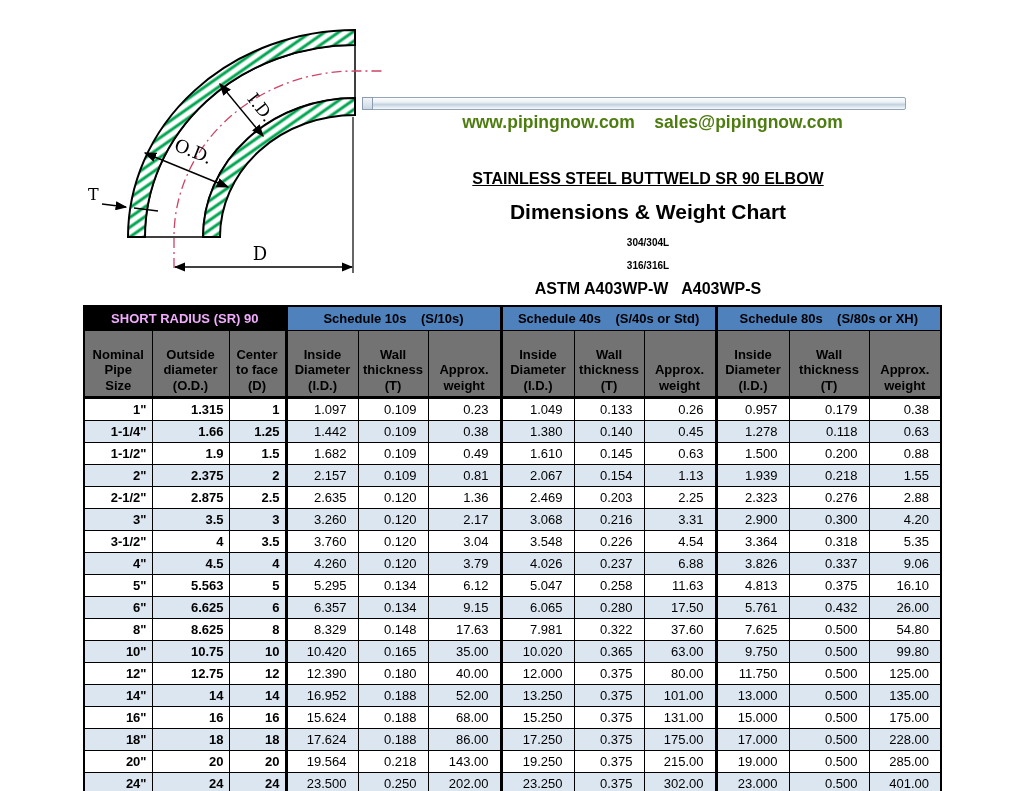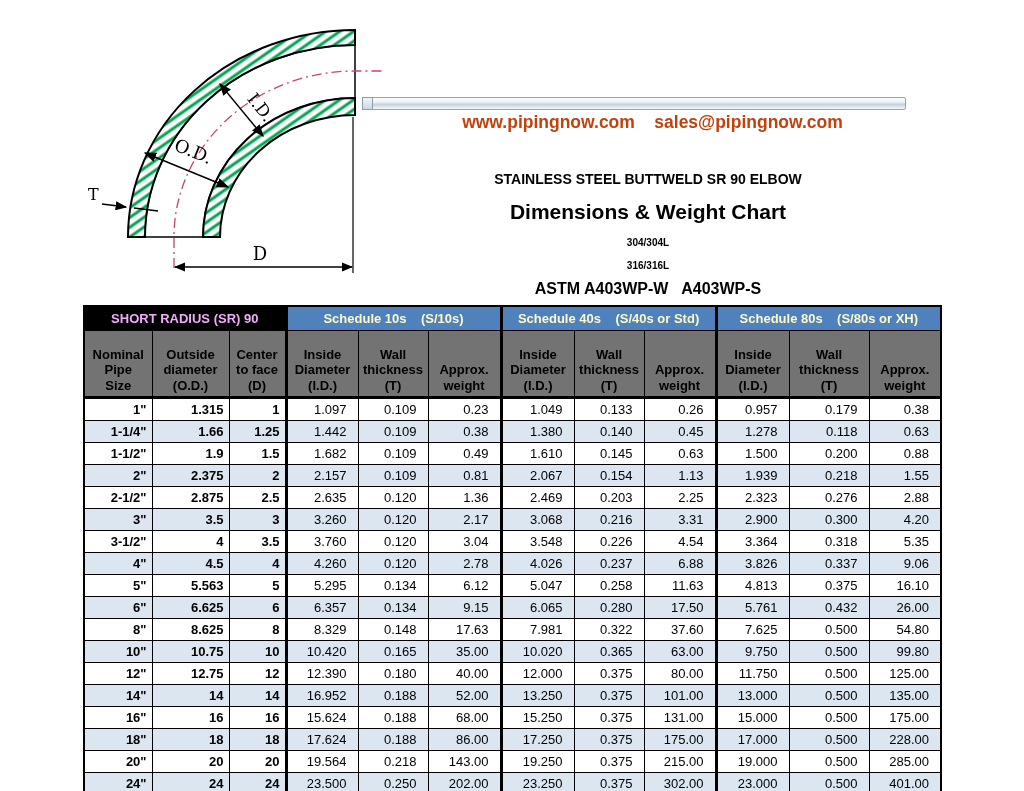--- a/index.html
+++ b/index.html
@@ -10,40 +10,40 @@
   .logo-text{position:absolute;left:380px;top:18px;width:545px;text-align:center;
              font-family:"DejaVu Serif",serif;font-weight:bold;font-size:59px;line-height:66px;
              color:#2a5d94;letter-spacing:1px;white-space:nowrap;}
   .pipe-bar{position:absolute;left:362px;top:97px;width:542px;height:11px;
             border:1px solid #93a5b6;border-radius:2px;
             background:linear-gradient(#fbfdfe 0%,#eff3f7 35%,#c3d2e0 60%,#e4ebf1 85%,#f6f8fa 100%);}
   .pipe-bar-cap{position:absolute;left:-1px;top:-1px;width:9px;height:11px;
             border:1px solid #8a9cae;background:linear-gradient(#f2f5f8,#ccd8e3);}
   .links-row{position:absolute;left:380px;top:112px;width:545px;text-align:center;
              font-size:17.5px;font-weight:bold;color:#1b1bd3;white-space:pre;}
-  .links-row a{color:#c2410c;text-decoration:none;}
+  .links-row a{color:#4d7c0f;text-decoration:none;}
 
   
   .title-block{position:absolute;left:328px;top:166px;width:640px;text-align:center;color:#000;}
-  .title-main{font-size:14px;font-weight:bold;line-height:26px;margin-bottom:7px;white-space:nowrap;}
+  .title-main{font-size:16px;font-weight:bold;line-height:26px;margin-bottom:7px;white-space:nowrap;text-decoration:underline;}
   .title-sub{font-size:21px;font-weight:bold;line-height:26px;margin-bottom:6px;}
   .title-grade{font-size:10px;font-weight:bold;line-height:23px;}
   .title-astm{font-size:16px;font-weight:bold;line-height:24px;white-space:pre;}
 
   
   .diagram{position:absolute;left:60px;top:10px;width:330px;height:290px;}
   .diagram text{font-family:"DejaVu Serif",serif;fill:#000;}
 
   
   .tbl-wrap{position:absolute;left:83px;top:305px;}
   table.dim{border-collapse:collapse;table-layout:fixed;width:857px;border:2px solid #000;}
   table.dim th,table.dim td{border:1px solid #000;overflow:hidden;white-space:nowrap;}
   tr.grp-row th{height:21px;font-size:13px;font-weight:bold;text-align:center;white-space:pre;}
   th.sr90{background:#000000;color:#f0abfc;}
-  th.sched{background:#4f81bd;color:#fef9c3;border-bottom:2px solid #000;}
+  th.sched{background:#4f81bd;color:#000000;border-bottom:2px solid #000;}
   th.sr90{border-bottom:2px solid #000;}
   tr.sub-row th{height:62px;background:#737373;font-size:13px;font-weight:bold;color:#000;
                 vertical-align:bottom;text-align:center;padding:0 1px 3px 1px;line-height:15.5px;
                 border-bottom:3px solid #000;}
   table.dim td{height:19px;font-size:13px;color:#000;}
   td.hdrcol{font-weight:bold;text-align:right;padding-right:5px;}
   td.num{font-weight:normal;text-align:right;padding-right:11px;}
   tr.alt td{background:#dce6f1;}
   .gl{border-left:3px solid #000 !important;}
 </style>
@@ -280,21 +280,21 @@
             <td class="num gl">3.364</td>
             <td class="num">0.318</td>
             <td class="num">5.35</td>
           </tr>
           <tr class="alt">
             <td class="hdrcol">4"</td>
             <td class="hdrcol">4.5</td>
             <td class="hdrcol">4</td>
             <td class="num gl">4.260</td>
             <td class="num">0.120</td>
-            <td class="num">2.78</td>
+            <td class="num">3.79</td>
             <td class="num gl">4.026</td>
             <td class="num">0.237</td>
             <td class="num">6.88</td>
             <td class="num gl">3.826</td>
             <td class="num">0.337</td>
             <td class="num">9.06</td>
           </tr>
           <tr>
             <td class="hdrcol">5"</td>
             <td class="hdrcol">5.563</td>

